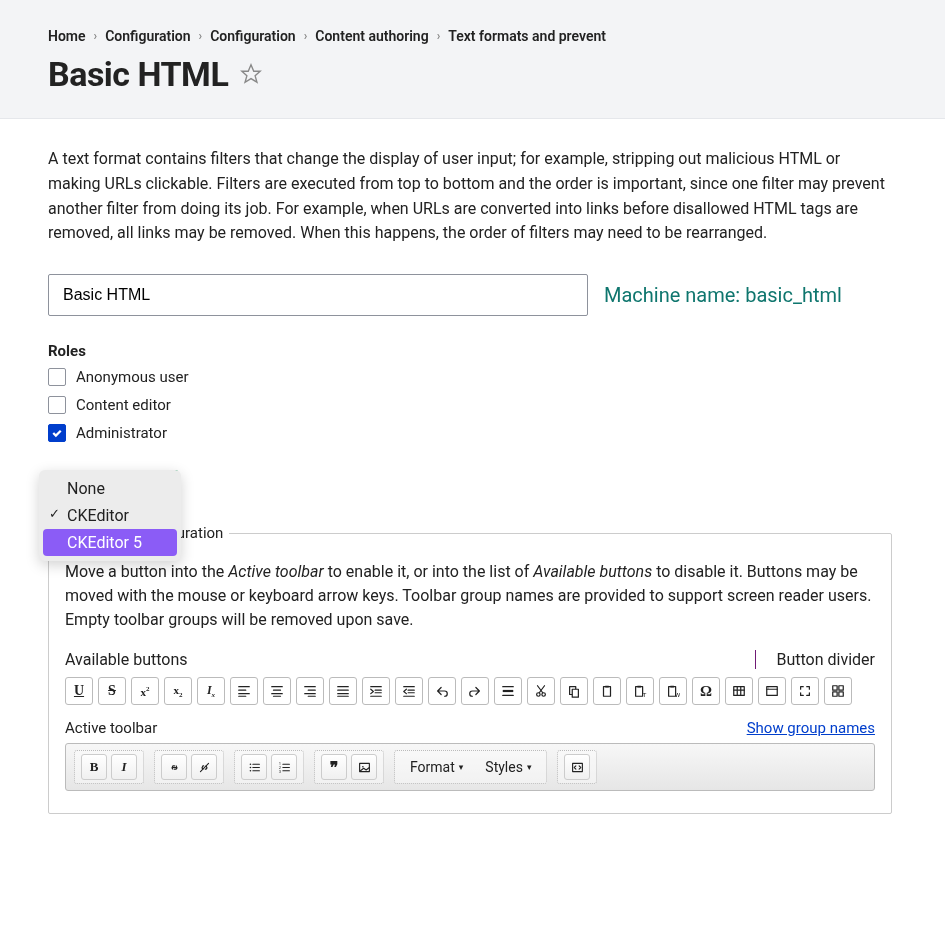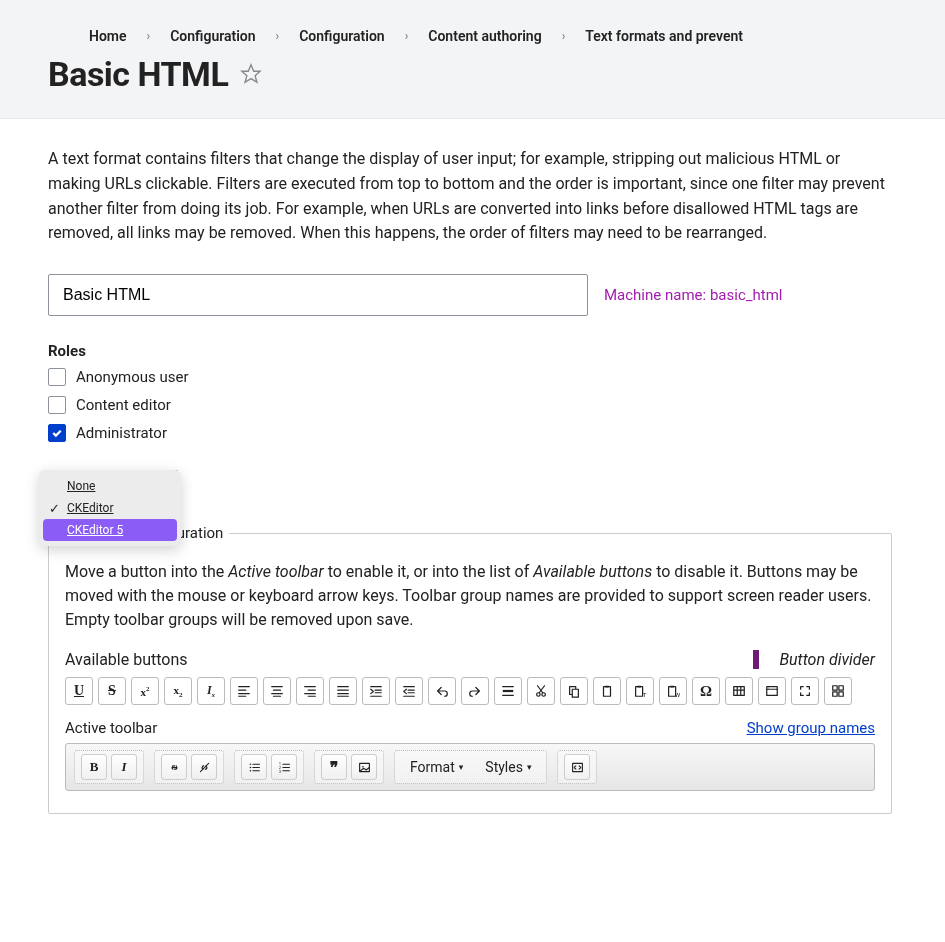--- a/index.html
+++ b/index.html
@@ -1,56 +1,56 @@
 <!DOCTYPE html>
 <html><head>
 <meta charset="utf-8">
 <style>
 * { box-sizing: border-box; margin: 0; padding: 0; }
 body { font-family: -apple-system, BlinkMacSystemFont, "Segoe UI", Roboto, sans-serif; font-size: 15px; color: #222; background: #fff; }
 .header-region { background: #f3f4f6; border-bottom: 1px solid #e5e7eb; padding: 28px 48px 24px; }
-.breadcrumb { display: flex; align-items: center; gap: 20px; font-size: 14px; font-weight: 600; margin-bottom: 10px; margin-left: 41px; }
+.breadcrumb { display: flex; align-items: center; gap: 8px; font-size: 14px; font-weight: 600; margin-bottom: 10px; }
 .breadcrumb a { color: #222; text-decoration: none; }
 .breadcrumb .sep { color: #888; font-size: 12px; }
 .page-title-row { display: flex; align-items: center; gap: 12px; }
 .page-title { font-size: 34px; font-weight: 700; letter-spacing: -0.5px; }
 .star-icon { width: 22px; height: 22px; stroke: #888; fill: none; stroke-width: 1.5; }
 
 .content { padding: 28px 48px; max-width: 940px; }
 .intro { font-size: 16px; line-height: 1.55; margin-bottom: 28px; }
 
 .field-label { font-weight: 700; font-size: 15px; margin-bottom: 8px; display: block; }
 .required { color: #d8292f; margin-left: 2px; }
 .row-name { display: flex; align-items: center; gap: 16px; margin-bottom: 26px; }
 .text-input { border: 1px solid #8e929c; padding: 11px 14px; font-size: 16px; width: 540px; border-radius: 2px; }
-.machine-name { font-size: 15px; color: #a21caf; }
+.machine-name { font-size: 20px; color: #0f766e; }
 
 .roles { margin-bottom: 28px; }
 .checkbox-row { display: flex; align-items: center; gap: 10px; margin-bottom: 10px; margin-top: 8px; }
 .checkbox { width: 18px; height: 18px; border: 1px solid #8e929c; border-radius: 2px; display: inline-flex; align-items: center; justify-content: center; background: #fff; cursor: pointer; }
 .checkbox.checked { background: #003ecc; border-color: #003ecc; }
 .checkbox.checked svg { width: 12px; height: 12px; stroke: #fff; stroke-width: 3; fill: none; }
 
 .text-editor-section { position: relative; margin-bottom: 12px; }
 .select-wrap { position: relative; display: inline-block; }
 .select-box { border: 2px solid #26a769; border-radius: 2px; padding: 10px 36px 10px 14px; font-size: 15px; background: #fff; width: 130px; display: flex; align-items: center; justify-content: space-between; cursor: pointer; }
 
 .dropdown { position: absolute; top: 0; left: -9px; background: #ececec; border-radius: 6px; box-shadow: 0 4px 14px rgba(0,0,0,0.18); padding: 5px 0; z-index: 10; min-width: 142px; }
-.dropdown-item { padding: 4px 14px 4px 28px; font-size: 12px; cursor: pointer; position: relative; text-decoration: underline; }
+.dropdown-item { padding: 4px 14px 4px 28px; font-size: 16px; cursor: pointer; position: relative; }
 .dropdown-item.selected::before { content: "✓"; position: absolute; left: 10px; font-size: 13px; }
 .dropdown-item.highlighted { background: #8b5cf6; color: #fff; border-radius: 4px; margin: 0 4px; padding-left: 24px; }
 
 .fieldset { border: 1px solid #ccc; border-radius: 2px; padding: 18px 16px 22px; margin-top: 10px; }
 .legend { padding: 0 6px; font-size: 15px; margin-left: 10px; }
 .fieldset-desc { font-size: 16px; line-height: 1.5; margin-bottom: 18px; }
 .fieldset-desc em { font-style: italic; }
 
 .toolbar-header { display: flex; justify-content: space-between; align-items: flex-end; margin-bottom: 8px; }
 .available-label { font-size: 16px; }
-.divider-wrap { border-left: 6px solid #701a75; padding-left: 20px; font-style: italic; }
+.divider-wrap { border-left: 1px solid #701a75; padding-left: 20px; }
 .divider-label { font-size: 16px; }
 
 .btn-grid { display: flex; flex-wrap: wrap; gap: 5px; margin-bottom: 14px; }
 .tool-btn { width: 28px; height: 28px; border: 1px solid #bbb; border-radius: 3px; background: #fff; display: inline-flex; align-items: center; justify-content: center; cursor: move; }
 .tool-btn svg { width: 14px; height: 14px; }
 .tool-btn .glyph { font-size: 14px; font-weight: 700; font-family: Georgia, serif; }
 
 .active-header { display: flex; justify-content: space-between; align-items: center; margin-bottom: 6px; }
 .show-link { color: #003ecc; text-decoration: underline; font-size: 15px; }
 

